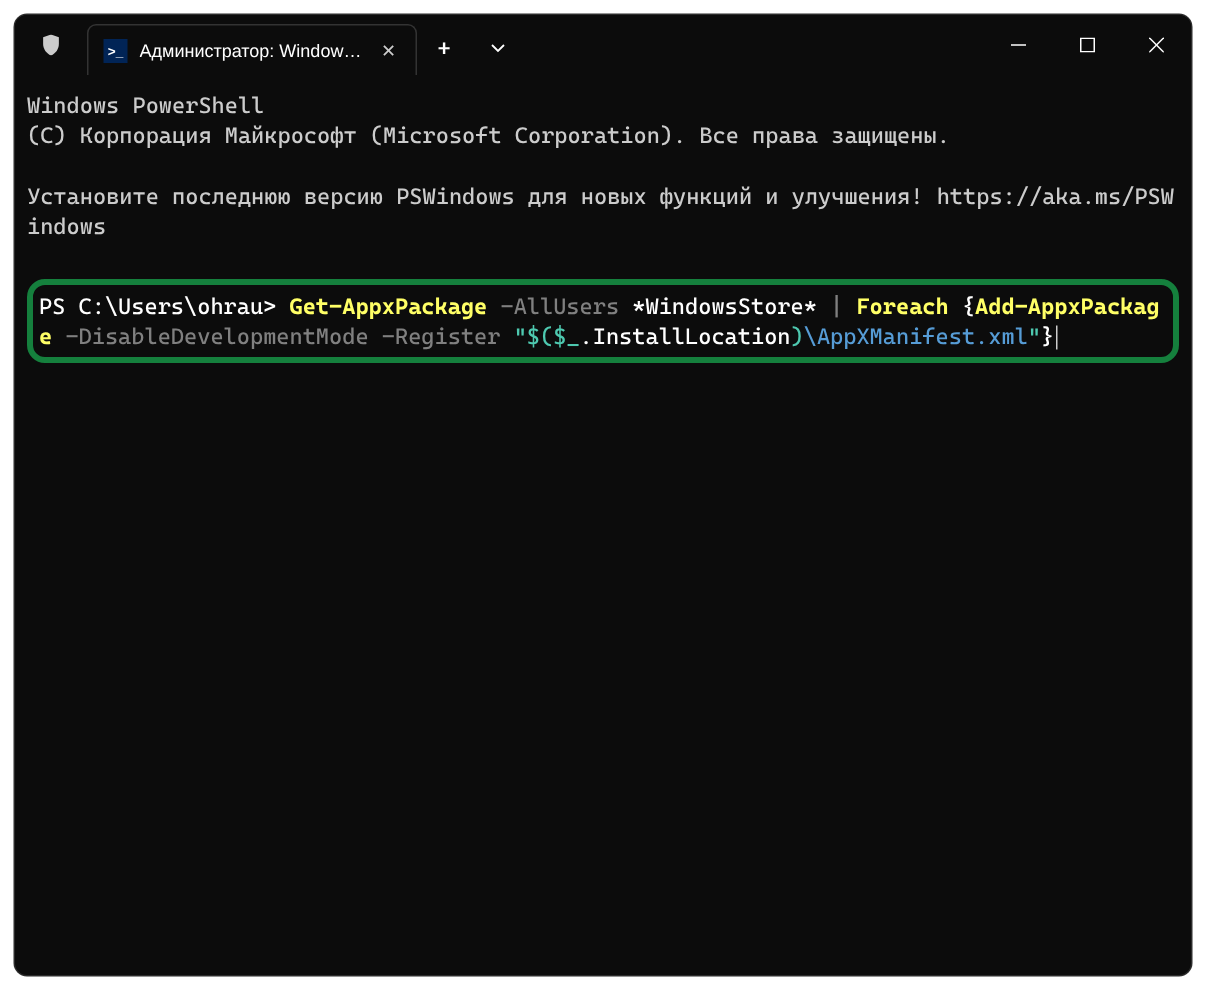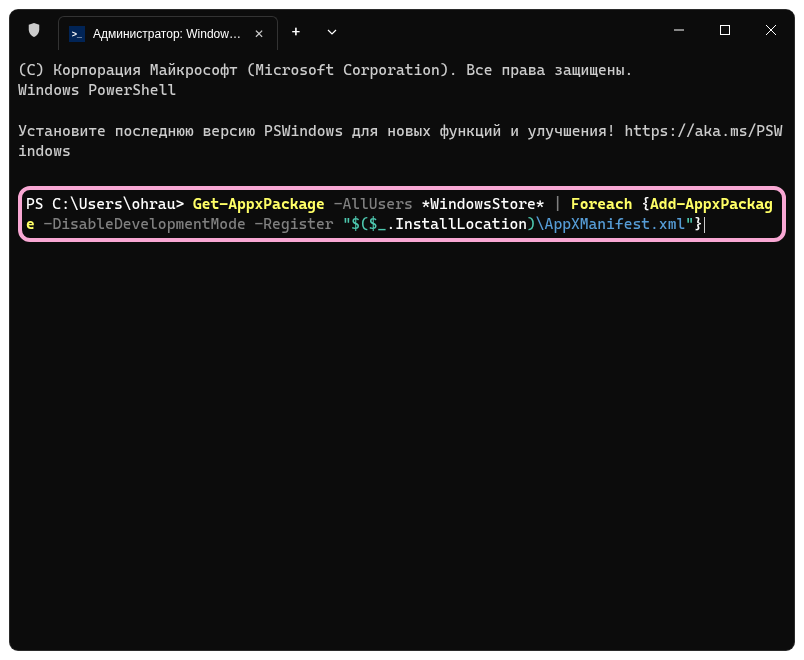--- a/index.html
+++ b/index.html
@@ -105,21 +105,21 @@
   }
   .terminal-body {
     padding: 10px 8px;
     color: #cccccc;
     font-size: 15px;
     line-height: 1.35;
     font-family: 'Cascadia Mono', Consolas, monospace;
   }
   .line { white-space: pre-wrap; word-break: break-all; }
   .highlight-box {
-    border: 4px solid #f9a8d4;
+    border: 4px solid #15803d;
     border-radius: 12px;
     padding: 4px 4px;
     margin-top: 4px;
   }
   .prompt { color: #ffffff; }
   .cmdlet { color: #ffff66; font-weight: bold; }
   .param { color: #808080; }
   .pipe { color: #808080; }
   .string { color: #4ec9b0; }
   .variable { color: #4ec9b0; }
@@ -169,22 +169,22 @@
       <div class="win-btn close">
         <svg width="10" height="10">
             <line x1="0" y1="0" x2="10" y2="10" stroke="#fff" stroke-width="1"></line>
             <line x1="10" y1="0" x2="0" y2="10" stroke="#fff" stroke-width="1"></line>
           </svg>
       </div>
     </div>
   </div>
 
   <div class="terminal-body">
+    <div class="line">Windows PowerShell</div>
     <div class="line">(C) Корпорация Майкрософт (Microsoft Corporation). Все права защищены.</div>
-    <div class="line">Windows PowerShell</div>
     <div class="line">&nbsp;</div>
     <div class="line">Установите последнюю версию PSWindows для новых функций и улучшения! https://aka.ms/PSWindows</div>
     <div class="line">&nbsp;</div>
 
     <div class="highlight-box">
       <div class="line"><span class="prompt">PS C:\Users\ohrau&gt; </span><span class="cmdlet">Get-AppxPackage</span><span class="param"> -AllUsers </span><span class="prompt">*WindowsStore*</span><span class="pipe"> | </span><span class="cmdlet">Foreach</span><span class="brace"> {</span><span class="cmdlet">Add-AppxPackage</span><span class="param"> -DisableDevelopmentMode -Register </span><span class="string">"$(</span><span class="variable">$_</span><span class="prompt">.InstallLocation</span><span class="string">)</span><span class="path">\AppXManifest.xml</span><span class="string">"</span><span class="brace">}</span><span class="cursor"></span></div>
     </div>
   </div>
 </div>
 

